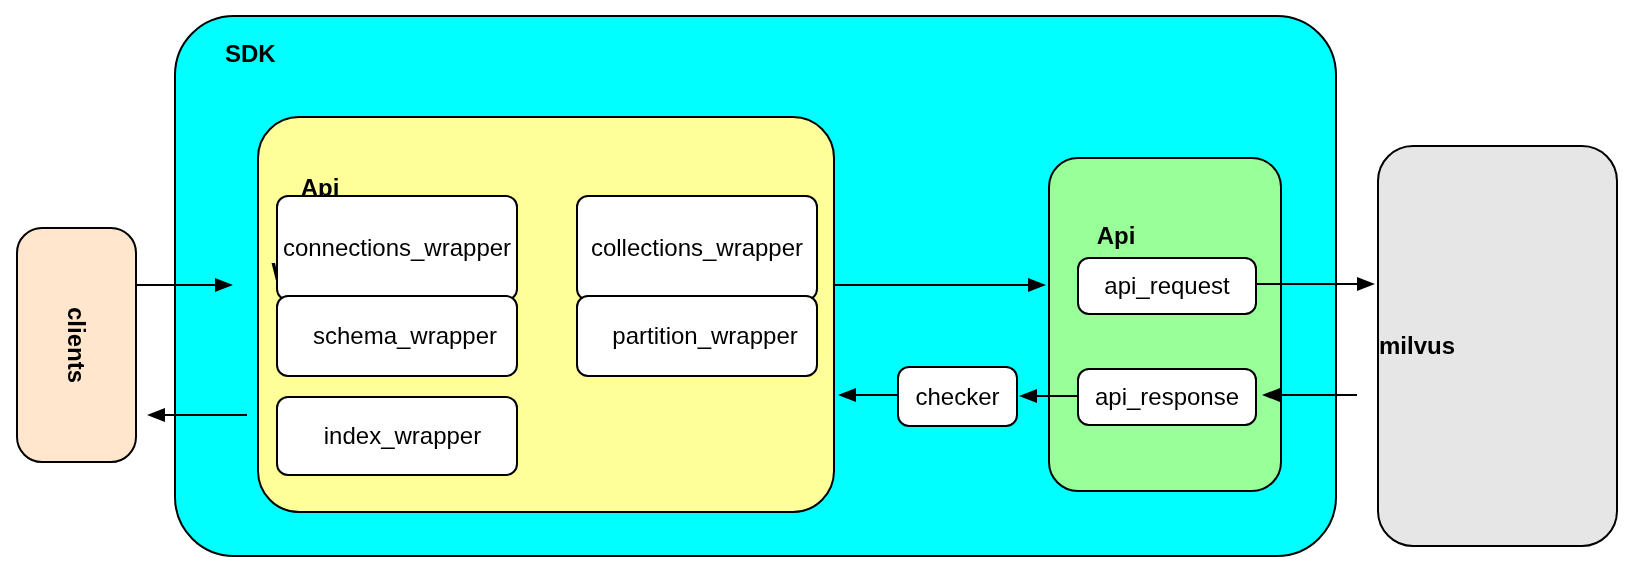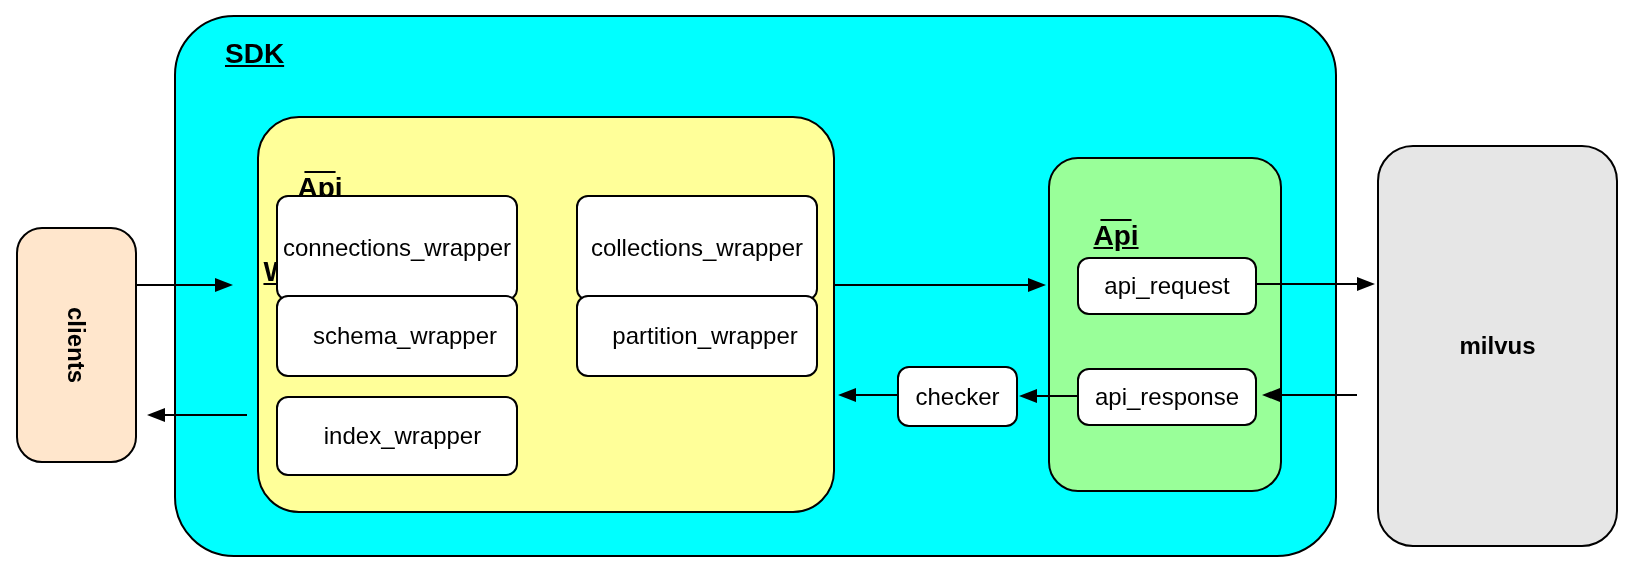--- a/index.html
+++ b/index.html
@@ -12,35 +12,35 @@
   .rounded-md{border-radius:42px;}
   .rounded-sm{border-radius:30px;}
   .rounded-xs{border-radius:12px;}
 
   .sdk{left:174px;top:15px;width:1163px;height:542px;background:#00FFFF;}
   .api-wrapper{left:257px;top:116px;width:578px;height:397px;background:#FFFF99;}
   .api-gateway{left:1048px;top:157px;width:234px;height:335px;background:#99FF99;}
   .clients{left:16px;top:227px;width:121px;height:236px;background:#FFE6CC;border-radius:26px;
            display:flex;align-items:center;justify-content:center;}
   .milvus{left:1377px;top:145px;width:241px;height:402px;background:#E6E6E6;border-radius:36px;
-          display:flex;align-items:center;justify-content:center;}
+          display:flex;align-items:center;}
 
   .module{background:#FFFFFF;display:flex;align-items:center;justify-content:center;
           font-size:24px;white-space:nowrap;}
   .col1{left:276px;width:242px;}
   .col2{left:576px;width:242px;}
   .row1{top:195px;height:106px;}
   .row2{top:295px;height:82px;padding-left:16px;}
   .row3{top:396px;height:80px;padding-left:11px;}
   .gw-module{left:1077px;width:180px;height:58px;text-align:center;}
   .gw-row1{top:257px;}
   .gw-row2{top:368px;}
   .checker{left:897px;top:366px;width:121px;height:61px;}
 
-  .container-label{position:absolute;font-weight:bold;font-size:28px;line-height:28px;white-space:pre;text-decoration:underline;}
+  .container-label{position:absolute;font-weight:bold;font-size:24px;line-height:28px;white-space:pre;}
   .sdk-label{left:225px;top:40px;}
   .wrapper-label{left:250px;top:118px;width:140px;text-align:center;}
   .gateway-label{left:1046px;top:166px;width:140px;text-align:center;}
   .container-label span{display:block;}
   .bold-label{font-weight:bold;font-size:24px;}
   .rotated{transform:rotate(90deg);white-space:nowrap;}
 
   .aline{position:absolute;height:0;border-top:2px solid #000;}
   .ahead{position:absolute;width:0;height:0;border-top:7px solid transparent;border-bottom:7px solid transparent;}
   .ar{border-left:18px solid #000;}

